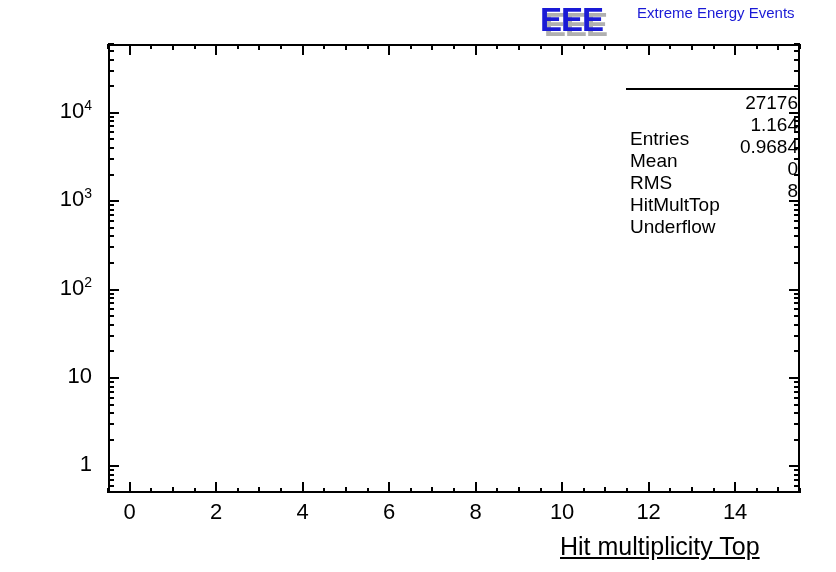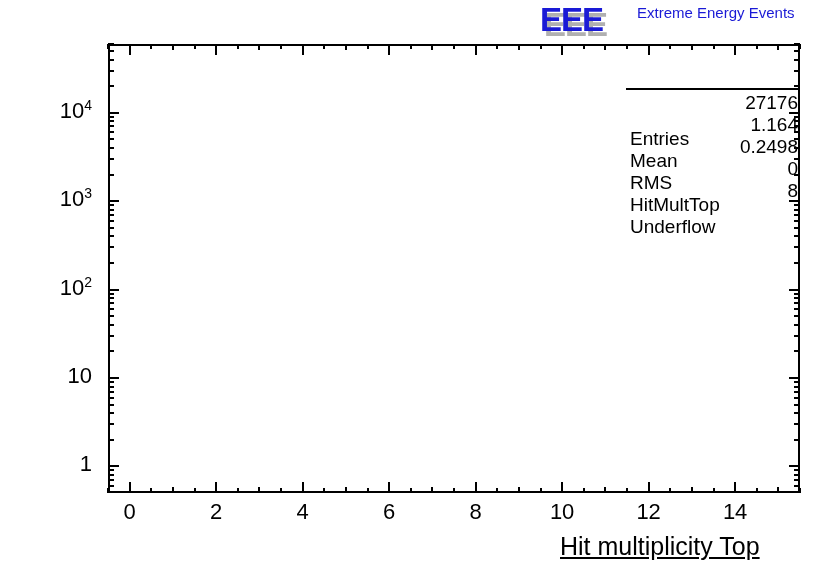--- a/index.html
+++ b/index.html
@@ -304,21 +304,21 @@
         <div class="stats-row" style="top: 28px;">
           <span class="stats-k">Entries</span>
           <span class="stats-v">27176</span>
         </div>
         <div class="stats-row" style="top: 50px;">
           <span class="stats-k">Mean</span>
           <span class="stats-v">1.164</span>
         </div>
         <div class="stats-row" style="top: 72px;">
           <span class="stats-k">RMS</span>
-          <span class="stats-v">0.2498</span>
+          <span class="stats-v">0.9684</span>
         </div>
         <div class="stats-row" style="top: 94px;">
           <span class="stats-k">HitMultTop</span>
           <span class="stats-v">0</span>
         </div>
         <div class="stats-row" style="top: 116px;">
           <span class="stats-k">Underflow</span>
           <span class="stats-v">8</span>
         </div>
       </div>

